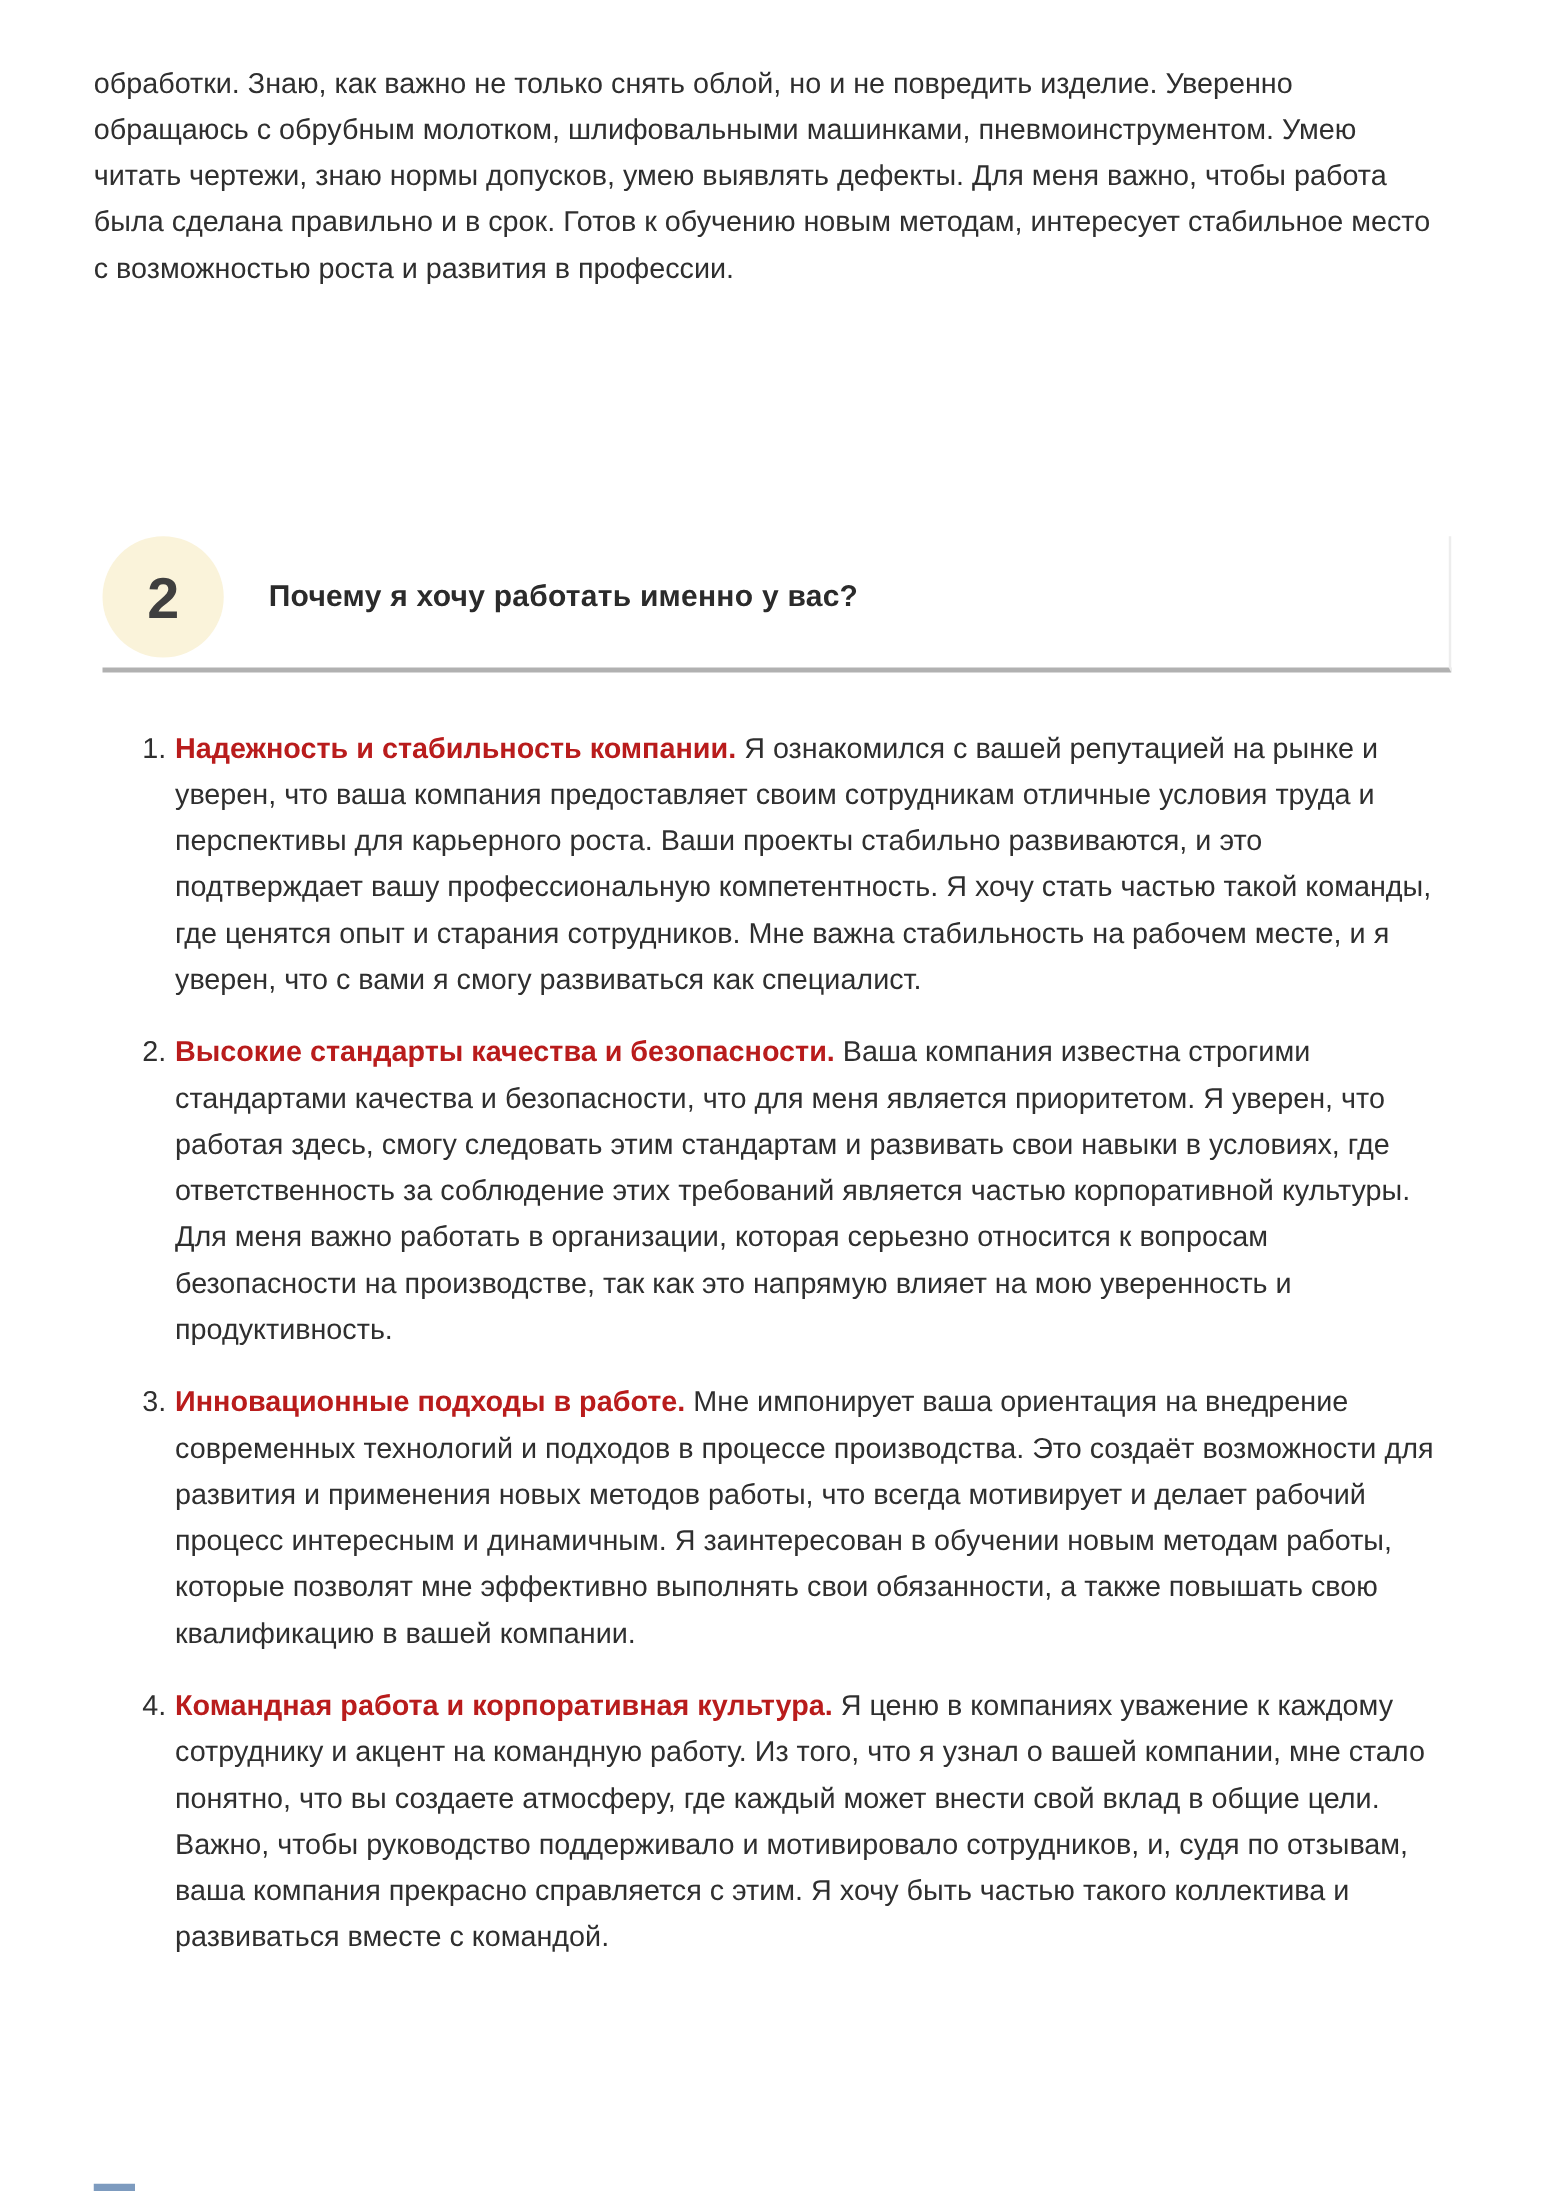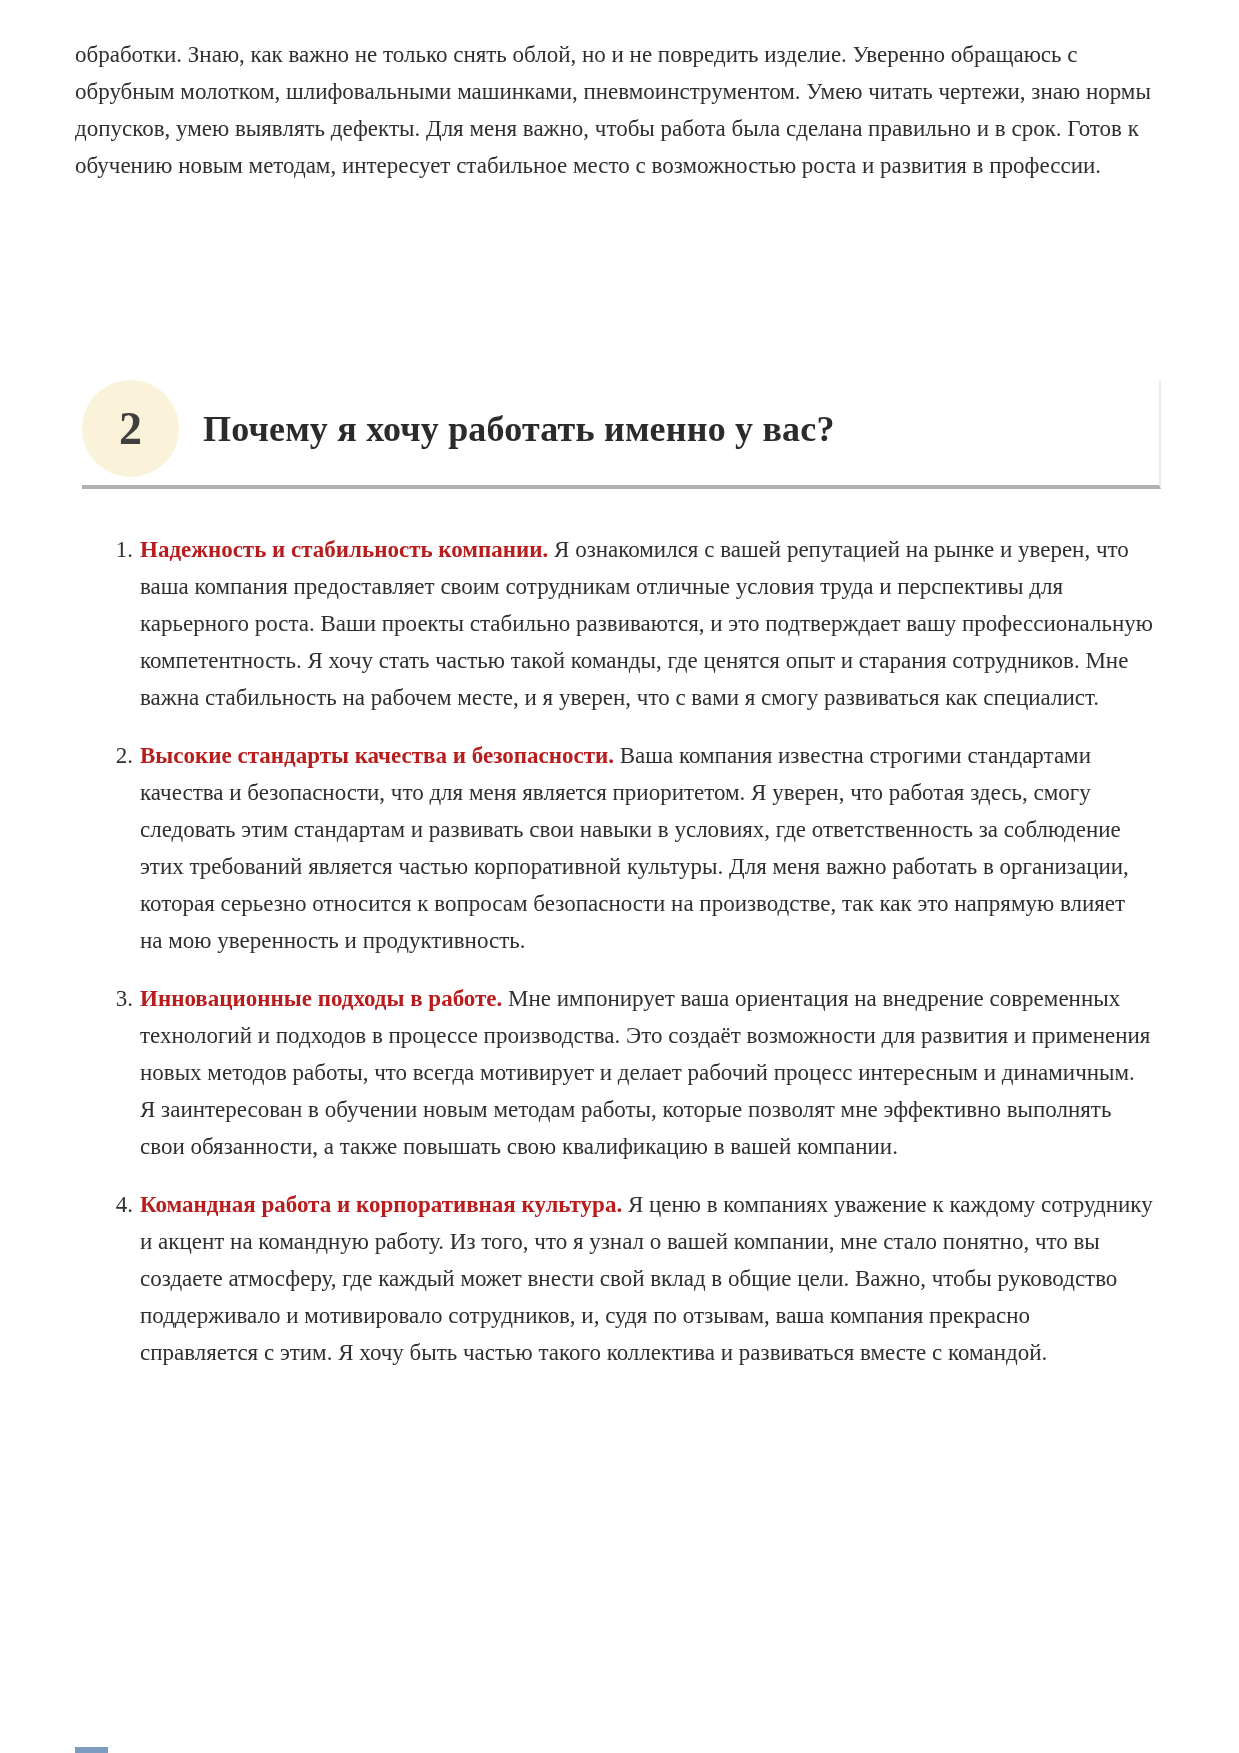--- a/index.html
+++ b/index.html
@@ -5,21 +5,21 @@
   html, body { margin: 0; padding: 0; background: #ffffff; }
   .page {
     position: relative;
     width: 1239px;
     height: 1753px;
     background: #ffffff;
     overflow: hidden;
     font-family: "Liberation Sans", "DejaVu Sans", sans-serif;
     color: #303030;
   }
-  .content { padding: 36px 78px 0 75px; font-family: Liberation Serif, serif; }
+  .content { padding: 48px 78px 0 75px; }
 
   .intro {
     margin: 0;
     font-size: 23px;
     line-height: 37px;
     color: #2f2f2f;
   }
 
   .section-header {
     display: flex;
@@ -40,22 +40,22 @@
     display: flex;
     align-items: center;
     justify-content: center;
   }
   .section-badge-number {
     font-size: 46px;
     font-weight: 700;
     color: #3f3f3f;
   }
   .section-title {
-    margin: 4px;
-    font-size: 36px;
+    margin: 16px;
+    font-size: 24px;
     font-weight: 700;
     color: #2b2b2b;
     letter-spacing: 0.2px;
   }
 
   ol.reasons {
     list-style: none;
     margin: 42px 0 0 0;
     padding: 0 8px 0 32px;
   }

